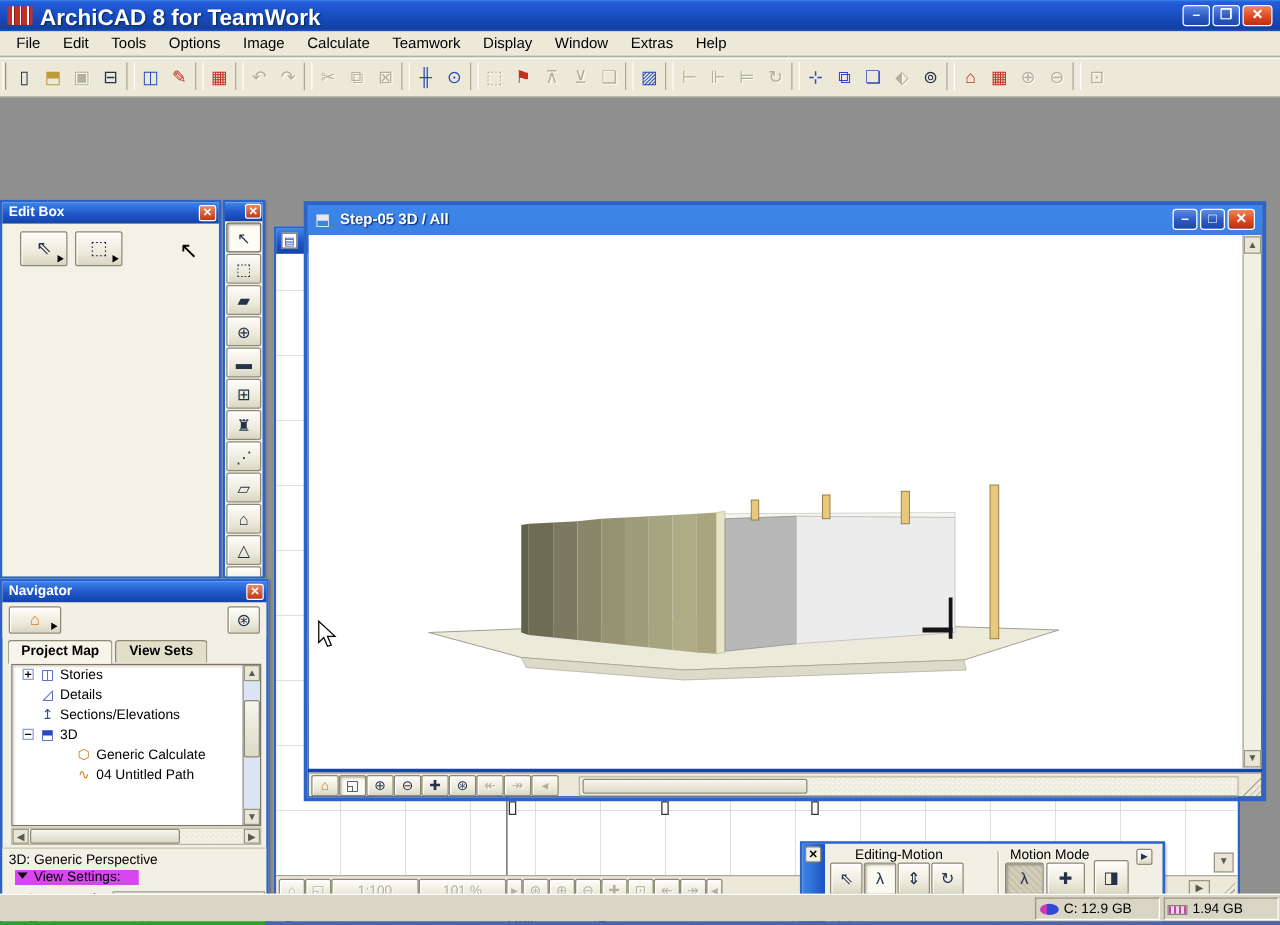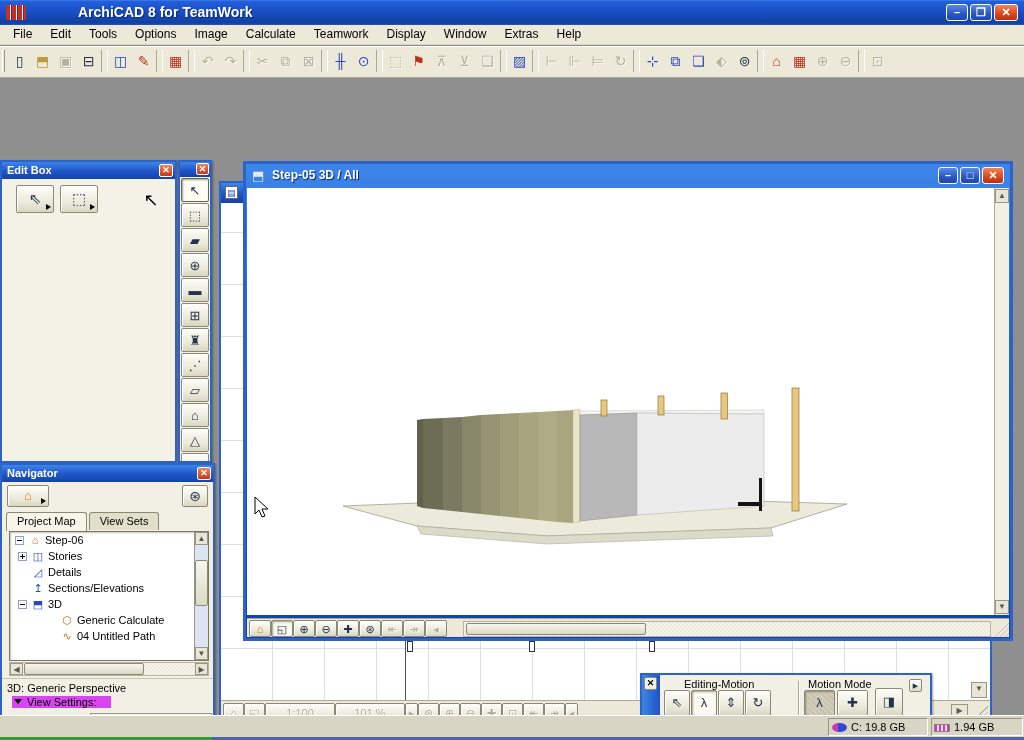--- a/index.html
+++ b/index.html
@@ -5,21 +5,21 @@
   * { margin:0; padding:0; box-sizing:border-box; }
   html,body { width:1024px; height:740px; overflow:hidden; }
   body { font-family:"Liberation Sans", sans-serif; font-size:11px; color:#000; background:#8f8f8f; position:relative; }
   .abs { position:absolute; }
 
   
   #titlebar { left:0; top:0; width:1024px; height:25px;
     background:linear-gradient(180deg,#3d85e8 0%,#245edb 6%,#1a4fc4 45%,#1140a2 92%,#2458c0 100%); }
   #app-icon { left:6px; top:5px; width:20px; height:15px;
     background:repeating-linear-gradient(90deg,#c0302a 0 4px,#ffffff 4px 5px,#8c1f1a 5px 6px); border-radius:1px; }
-  #title-text { left:32px; top:4px; color:#fff; font-weight:bold; font-size:14px; text-shadow:1px 1px 1px #0a2a6a;margin-left:46px; }
+  #title-text { left:32px; top:4px; color:#fff; font-weight:bold; font-size:18px; text-shadow:1px 1px 1px #0a2a6a; }
   .winbtn { width:22px; height:17px; border:1px solid #fff; border-radius:3px; color:#fff; text-align:center;
     line-height:15px; font-size:11px; font-weight:bold; background:linear-gradient(180deg,#5a8ae8,#2a56c0 60%,#1c48ae); }
   .winbtn.red { background:linear-gradient(180deg,#f0855e,#dd4a1f 55%,#b93010); }
   #btn-min { left:946px; top:4px; } #btn-restore { left:970px; top:4px; } #btn-close { left:994px; top:4px; width:24px; }
 
   #menubar { left:0; top:25px; width:1024px; height:20px; background:#ece9d8; border-bottom:1px solid #d8d4c0; padding-left:4px; }
   .menu-item { display:inline-block; padding:0 9px; line-height:19px; font-size:12px; }
 
   #toolbar { left:0; top:46px; width:1024px; height:32px; background:#ece9d8; border-top:1px solid #fff; border-bottom:1px solid #aca899; padding:3px 0 0 8px; white-space:nowrap; }
   #toolbar-grip { left:2px; top:50px; width:3px; height:22px; border-left:1px solid #fff; border-right:1px solid #9a9685; }
@@ -57,21 +57,21 @@
   #toolbox .xbtn { width:13px; height:12px; top:1px; right:1px; }
   .tool { display:block; width:28px; height:24px; margin:1px auto 1px; font-size:13px; line-height:23px; }
   .tool.active { background:#fdfdf4; box-shadow:inset 1px 1px 2px #a29e8c; border-color:#6a665a; }
   .tool.partial { font-size:8px; color:#7a7668; }
 
   
   #navigator { left:0; top:385px; width:215px; height:297px; }
   #nav-toolbar { position:absolute; left:0; top:17px; width:100%; height:28px; background:#f2f0e4; }
   #nav-chooser { position:absolute; left:5px; top:3px; width:42px; height:22px; font-size:13px; line-height:20px; }
   #nav-publisher { position:absolute; right:5px; top:3px; width:26px; height:22px; font-size:14px; line-height:20px; }
-  #nav-tabs { position:absolute; left:4px; top:47px; height:18px; }
+  #nav-tabs { position:absolute; left:4px; top:47px; height:18px;font-weight:bold; }
   .tab { display:inline-block; padding:0 10px; height:18px; line-height:17px; border:1px solid #8d8977; border-bottom:none;
     border-radius:3px 3px 0 0; background:#e2dfc9; margin-right:2px; font-size:11px; }
   .tab.active { background:#f7f5ea; height:19px; position:relative; z-index:2; }
   #nav-tree { position:absolute; left:7px; top:66px; width:200px; height:130px; background:#fff; border:1px solid #7a7668;
     box-shadow:inset 1px 1px 2px #c8c4b2; overflow:hidden; }
   .trow { height:16px; line-height:16px; white-space:nowrap; }
   .trow.ind0{ padding-left:5px; } .trow.ind1{ padding-left:8px; } .trow.ind2{ padding-left:37px; }
   .exp { display:inline-block; width:9px; height:9px; border:1px solid #8aa0d8; background:#fff; position:relative; vertical-align:-1px; margin-right:4px; }
   .exp.minus::before,.exp.plus::before { content:""; position:absolute; left:1px; right:1px; top:3px; height:1px; background:#000; }
   .exp.plus::after { content:""; position:absolute; top:1px; bottom:1px; left:3px; width:1px; background:#000; }
@@ -288,23 +288,20 @@
     <div id="nav-toolbar">
       <span id="nav-chooser" class="btn flyout c-orange">⌂</span>
       <span id="nav-publisher" class="btn">⊛</span>
     </div>
     <div id="nav-tabs">
       <span class="tab active">Project Map</span><span class="tab">View Sets</span>
     </div>
     <div id="nav-tree">
       <div>
 
-          <div class="trow ind0">
-            <span class="exp minus"></span><span class="ticon c-orange">⌂</span><span class="tlabel">Step-06</span>
-          </div>
 
           <div class="trow ind1">
             <span class="exp plus"></span><span class="ticon c-blue">◫</span><span class="tlabel">Stories</span>
           </div>
 
           <div class="trow ind1">
             <span class="exp none"></span><span class="ticon c-blue">◿</span><span class="tlabel">Details</span>
           </div>
 
           <div class="trow ind1">
@@ -403,21 +400,21 @@
   </div>
 
   <svg id="cursor" class="abs" width="16" height="24">
     <polygon points="1,1 1,18 5,14 8,21 11,20 8,13 14,13" fill="#fff" stroke="#000" stroke-width="1"></polygon>
   </svg>
 </div>
 
 <div id="statusbar" class="abs">
   <div id="cell-disk" class="scell">
     <span id="disk-icon"></span>
-    <span>C: 19.8 GB</span>
+    <span>C: 12.9 GB</span>
   </div>
   <div id="cell-mem" class="scell">
     <span id="mem-icon"></span>
     <span>1.94 GB</span>
   </div>
 </div>
 <div id="bottomstrip-l" class="abs"></div>
 <div id="bottomstrip-r" class="abs"></div>
 
 </body></html>

